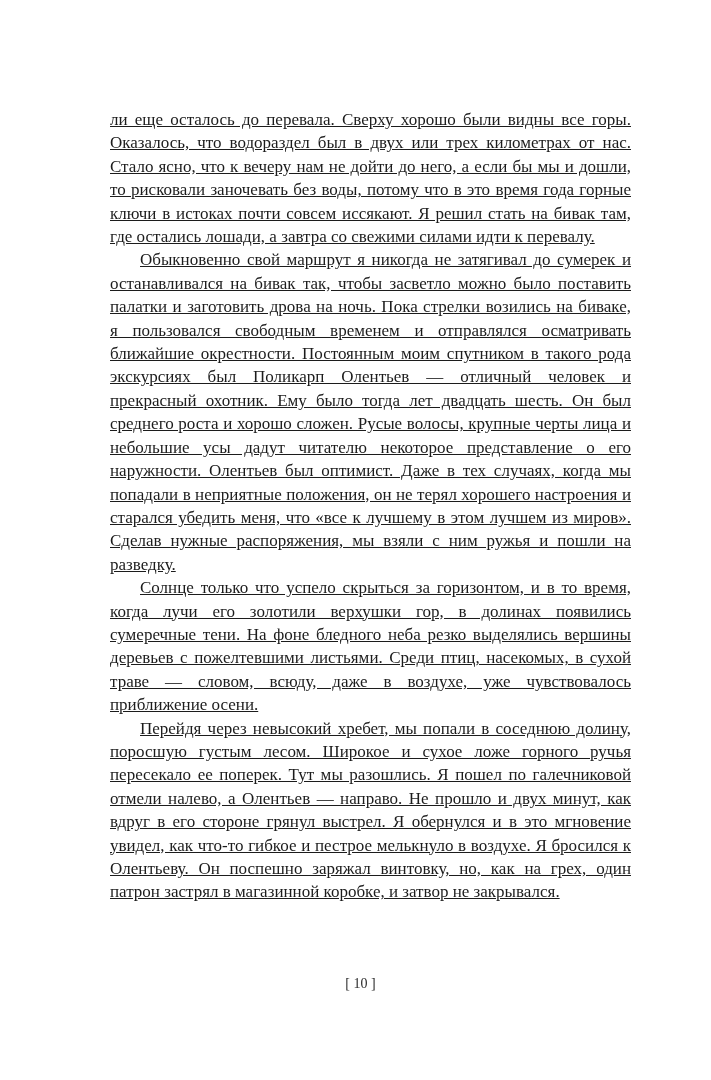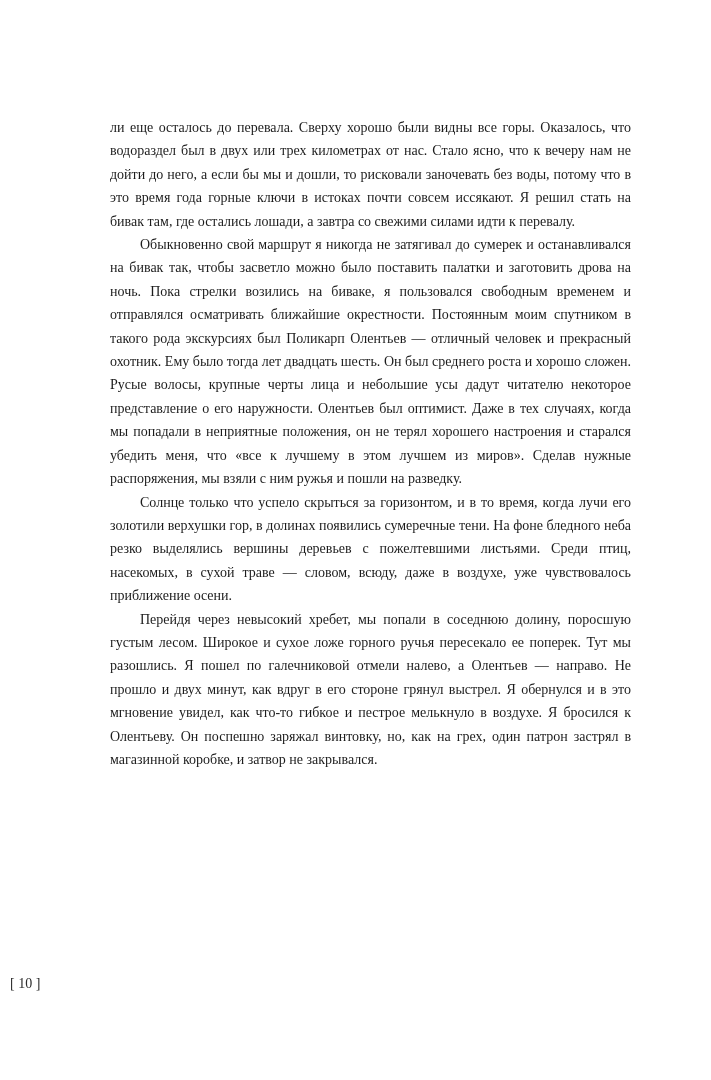--- a/index.html
+++ b/index.html
@@ -22,42 +22,44 @@
     left: 0;
     right: 0;
     text-align: center;
     font-size: 13px;
     font-weight: bold;
     letter-spacing: 2px;
     color: #2b2b2b;
   }
   .text-block {
     position: absolute;
-    top: 116px;
+    top: 108px;
     left: 110px;
     width: 521px;
-    font-size: 14px;
+    font-size: 17px;
     line-height: 23.4px;
     text-align: justify;
     hyphens: auto;
+    text-decoration: underline;
     -webkit-hyphens: auto;
   }
   .text-block p {
     margin: 0;
     padding: 0;
     text-indent: 30px;
   }
   .text-block p.continuation {
     text-indent: 0;
   }
   .page-footer {
     position: absolute;
     top: 976px;
     left: 10px;
     right: 0;
+    text-align: center;
     font-size: 14px;
     color: #2b2b2b;
   }
 </style>
 </head>
 <body>
 
 <div class="page">
 
 

